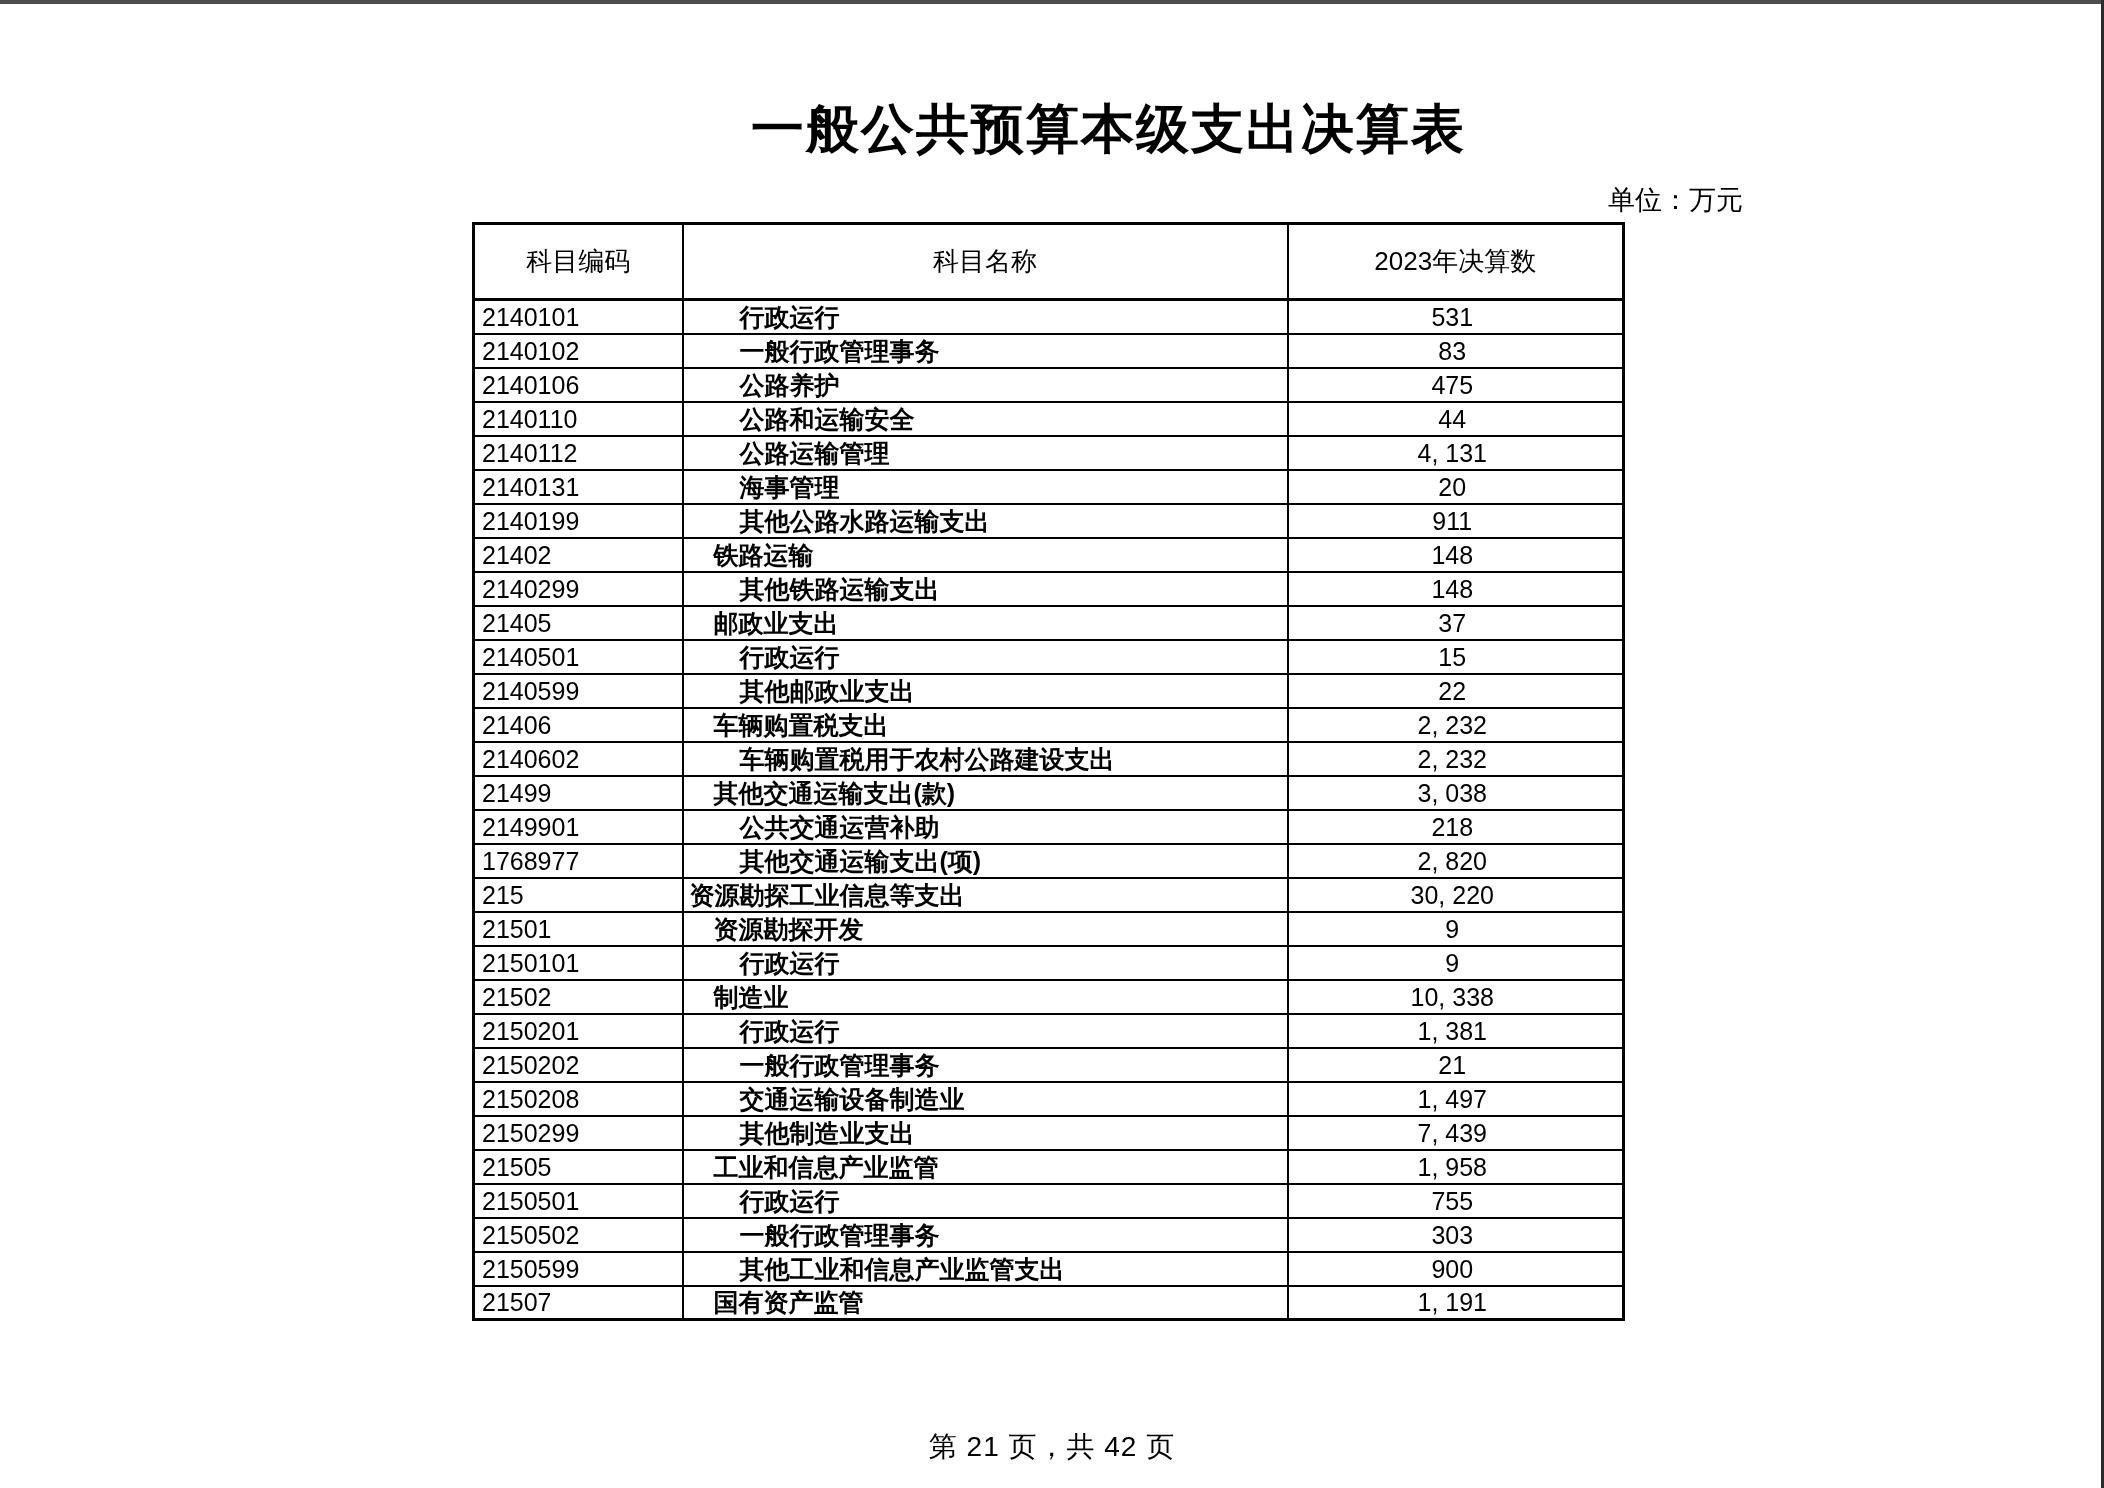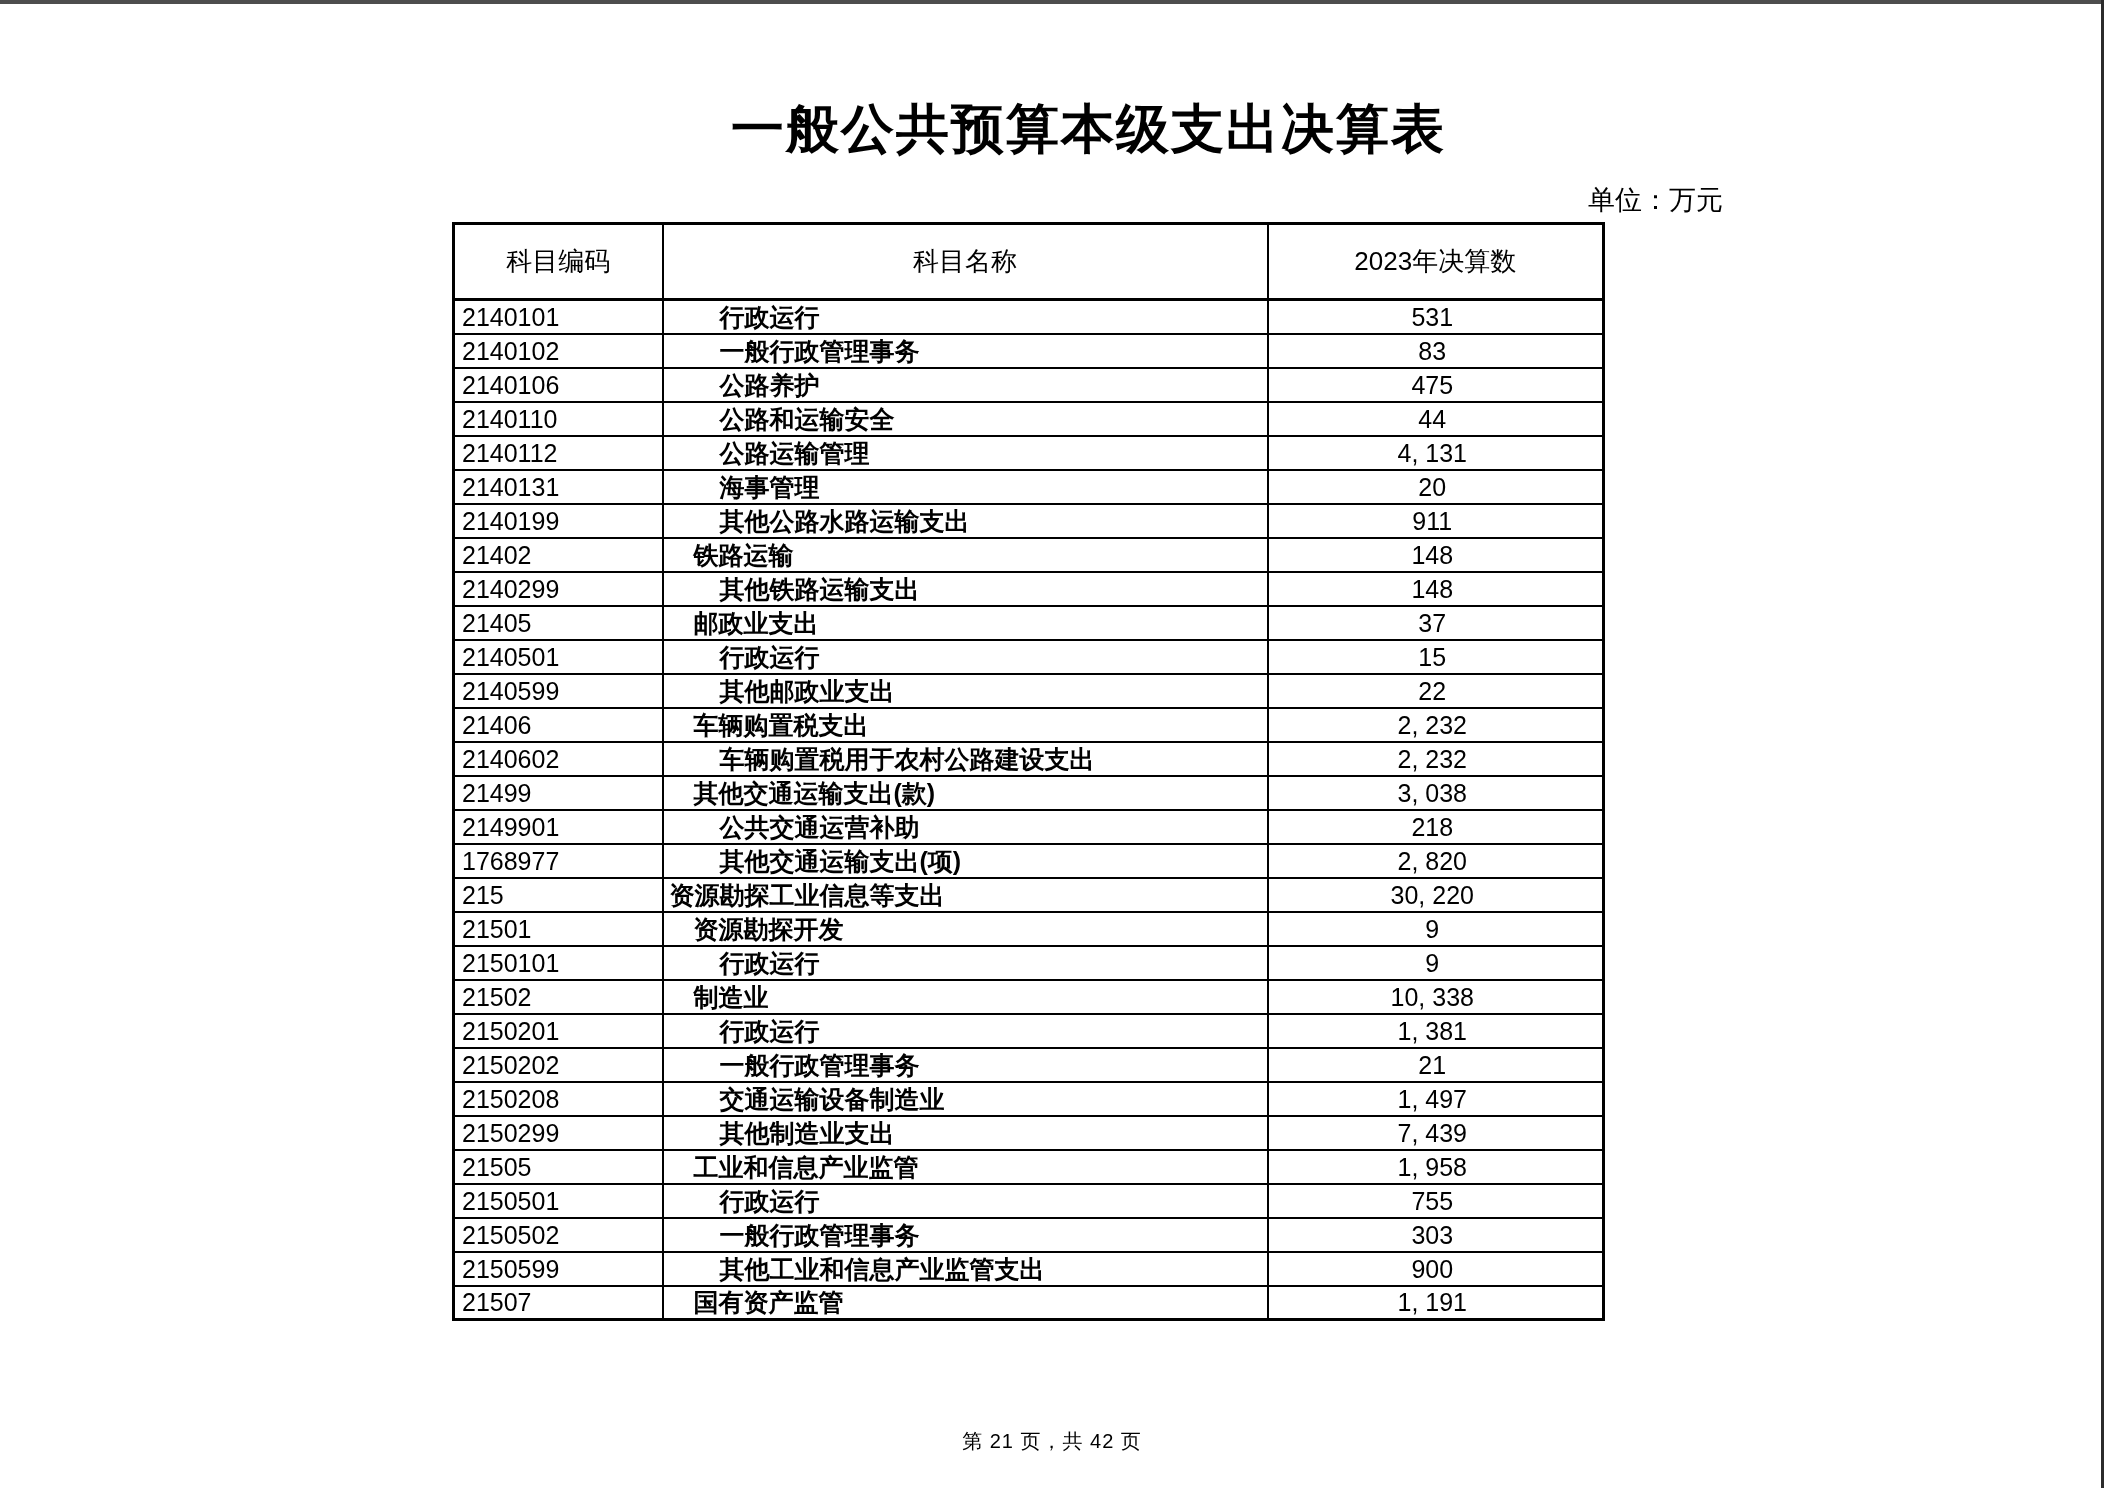--- a/index.html
+++ b/index.html
@@ -16,21 +16,21 @@
     width: 2104px; height: 4px;
     background: #4d4d4d;
   }
   .edge-right {
     position: absolute; top: 0; right: 0;
     width: 3px; height: 1488px;
     background: #2b2b2b;
   }
   .sheet {
     position: absolute;
-    left: 452px; top: 0;
+    left: 472px; top: 0;
     width: 1273px;
   }
   .doc-title {
     margin-top: 96px;
     text-align: center;
     font-size: 53px;
     font-weight: bold;
     letter-spacing: 2px;
     line-height: 1.25;
   }
@@ -72,21 +72,21 @@
   td.code-cell  { padding-left: 7px; }
   td.name-cell.lvl1 { padding-left: 6px;  font-weight: bold; }
   td.name-cell.lvl2 { padding-left: 30px; font-weight: bold; }
   td.name-cell.lvl3 { padding-left: 56px; font-weight: bold; }
   td.value-cell { text-align: center; padding-right: 6px; }
   .page-footer {
     position: absolute;
     left: 0; top: 1428px;
     width: 2104px;
     text-align: center;
-    font-size: 20px;
+    font-size: 28px;
     letter-spacing: 1px;
   }
 </style>
 </head>
 <body>
 
 <div class="edge-top"></div>
 <div class="edge-right"></div>
 
 <div class="sheet">

